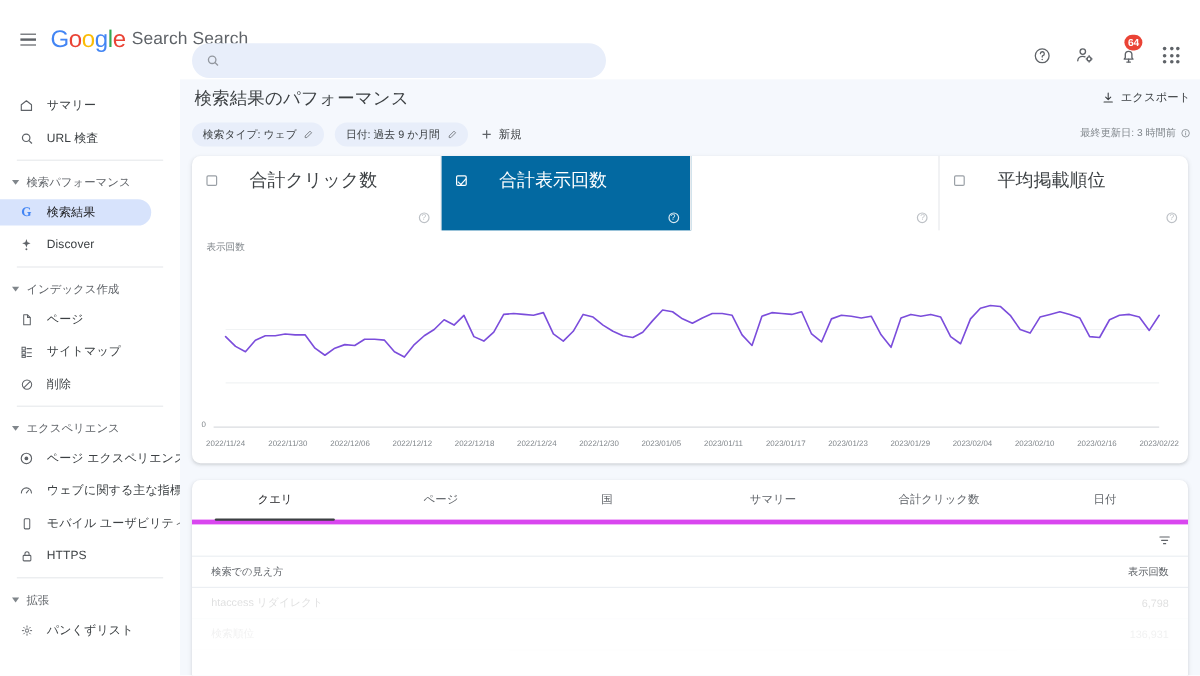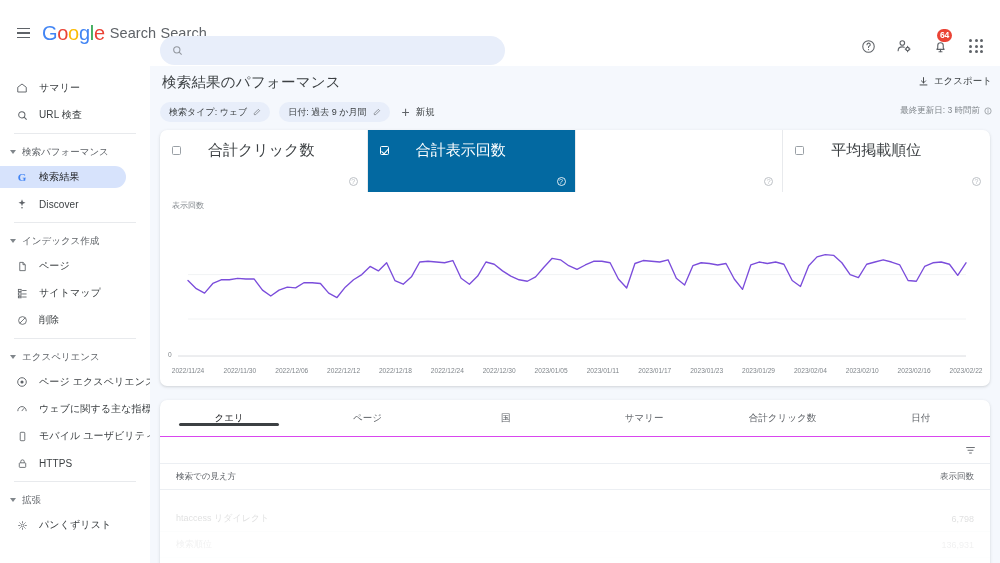--- a/index.html
+++ b/index.html
@@ -161,21 +161,21 @@
     position: absolute; left: 0; right: 0; bottom: 7px; height: 12px;
   }
   .xtick {
     position: absolute; font-size: 6.6px; color: #80868b; transform: translateX(-50%);
     white-space: nowrap;
   }
   .yzero { position:absolute; font-size: 6.6px; color:#80868b; }
 
   
   #table-card { left: 10px; top: 334px; width: 830px; height: 170px; overflow: hidden; }
-  .tabs { display: flex; height: 37px; border-bottom: 1px solid #d946ef; position:relative;align-items:center; }
+  .tabs { display: flex; height: 37px; border-bottom: 4px solid #d946ef; position:relative; }
   .tab {
     flex: 1; display:flex; align-items:center; justify-content:center;
     font-size: 9.5px; color: #5f6368; cursor: pointer; position: relative;
   }
   .tab.active { color: #202124; }
   .tab.active::after {
     content:""; position:absolute; left: 14%; right: 14%; bottom: -1px;
     height: 2.2px; background: #3c4043; border-radius: 2px;
   }
   .filterrow { height: 27px; border-bottom: 1px solid #eceff3; position: relative; }
@@ -183,21 +183,21 @@
   .thead {
     display: flex; height: 26px; align-items: center; border-bottom: 1px solid #eceff3;
     font-size: 8.5px; color: #5f6368; padding: 0 16px;
   }
   .thead .c1 { flex: 1; } .thead .c2 { width: 90px; text-align: right; }
   .trow {
     display: flex; height: 26px; align-items: center; padding: 0 16px;
     border-bottom: 1px solid #f1f3f6; font-size: 9px; color: #3c4043;
   }
   .trow .c1 { flex: 1; } .trow .c2 { width: 90px; text-align: right; }
-  .fade1 { opacity: .16; margin-top: 16px; } .fade2 { opacity: .07; }
+  .fade1 { opacity: .16; } .fade2 { opacity: .07; }
 </style>
 </head>
 <body>
 
 <div id="app">
 
   <div class="topbar">
     <div class="hamburger">
       <span></span>
         <span></span>

